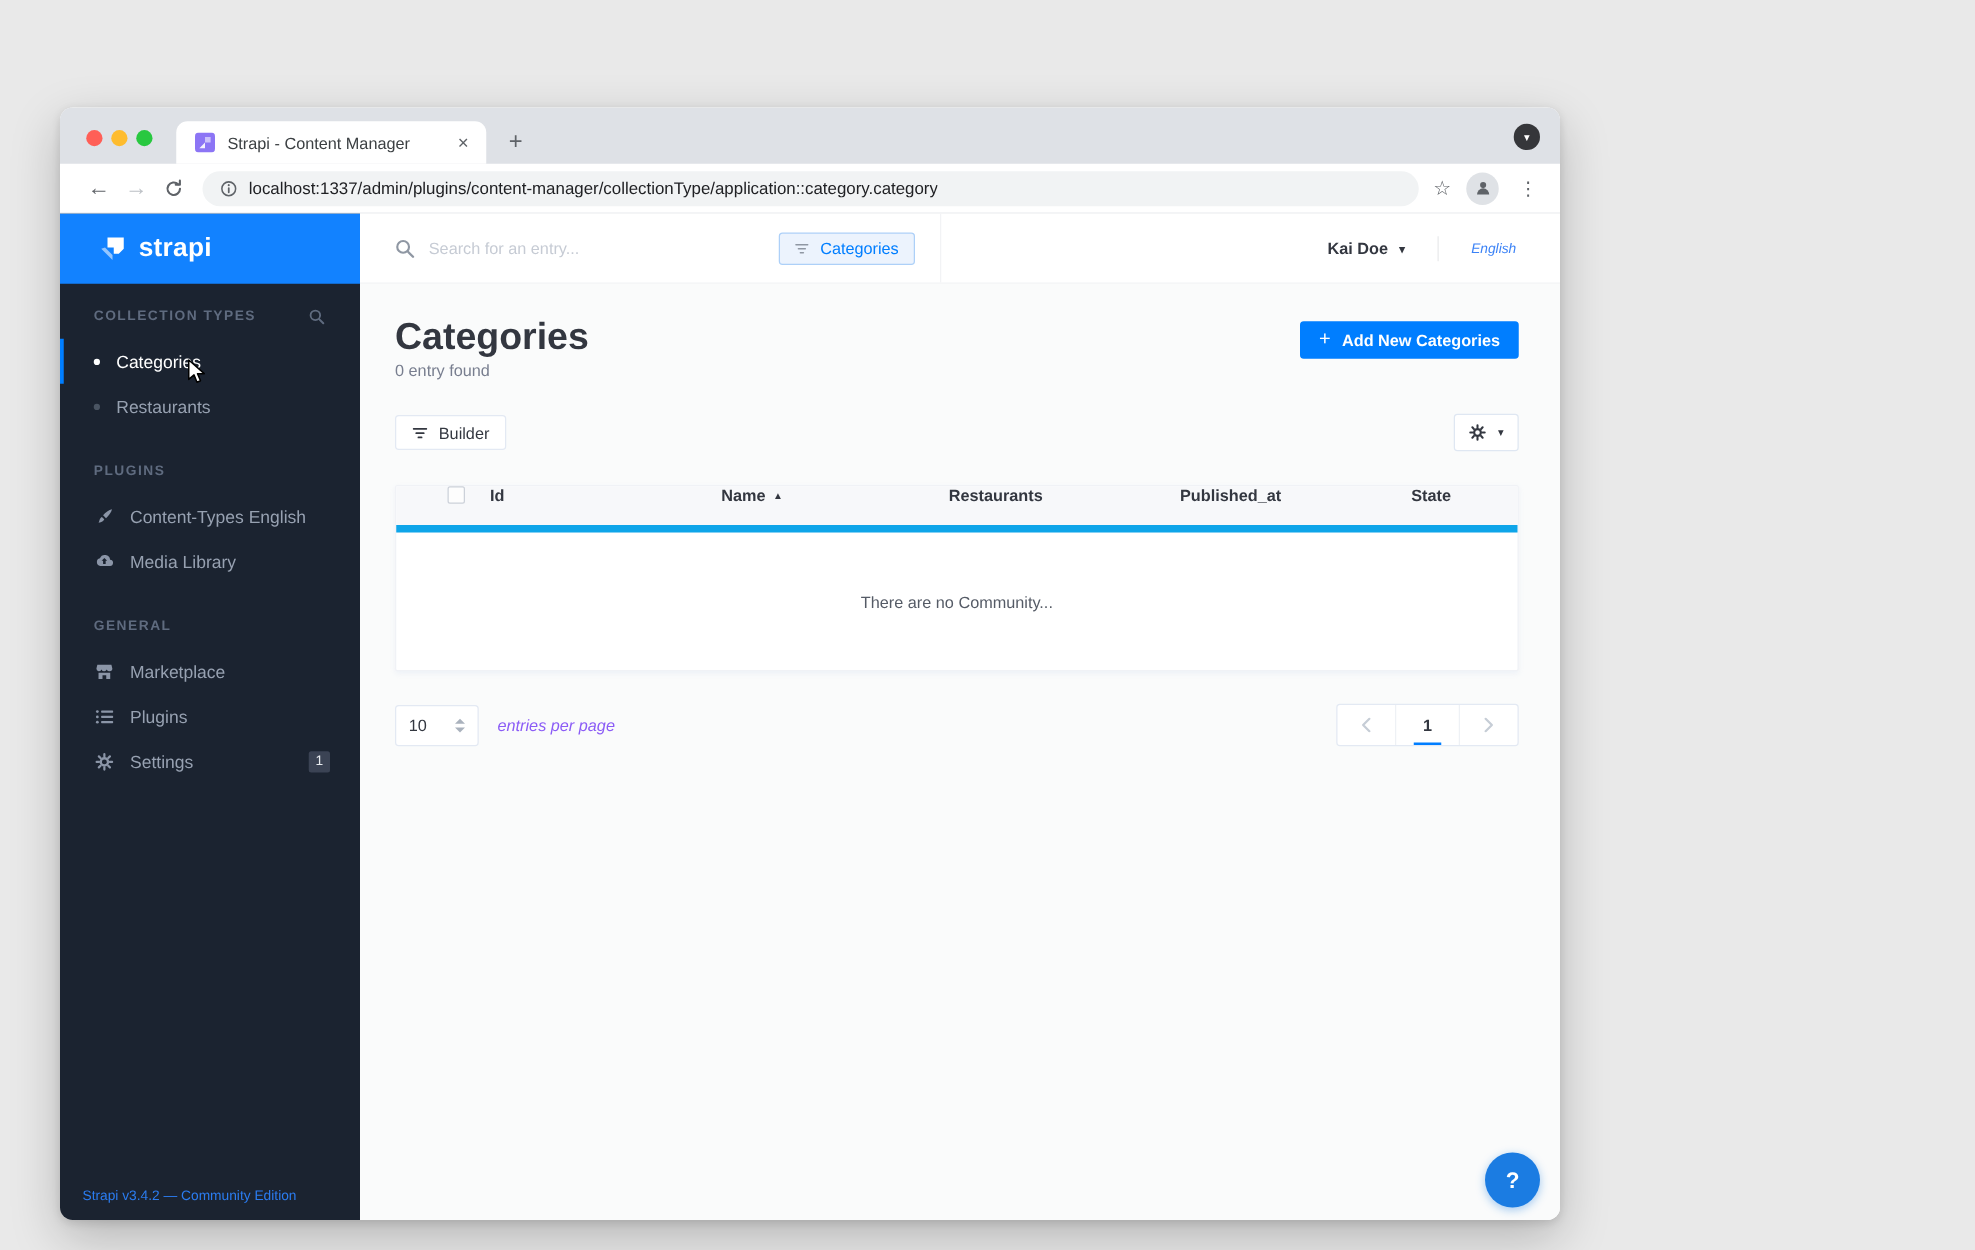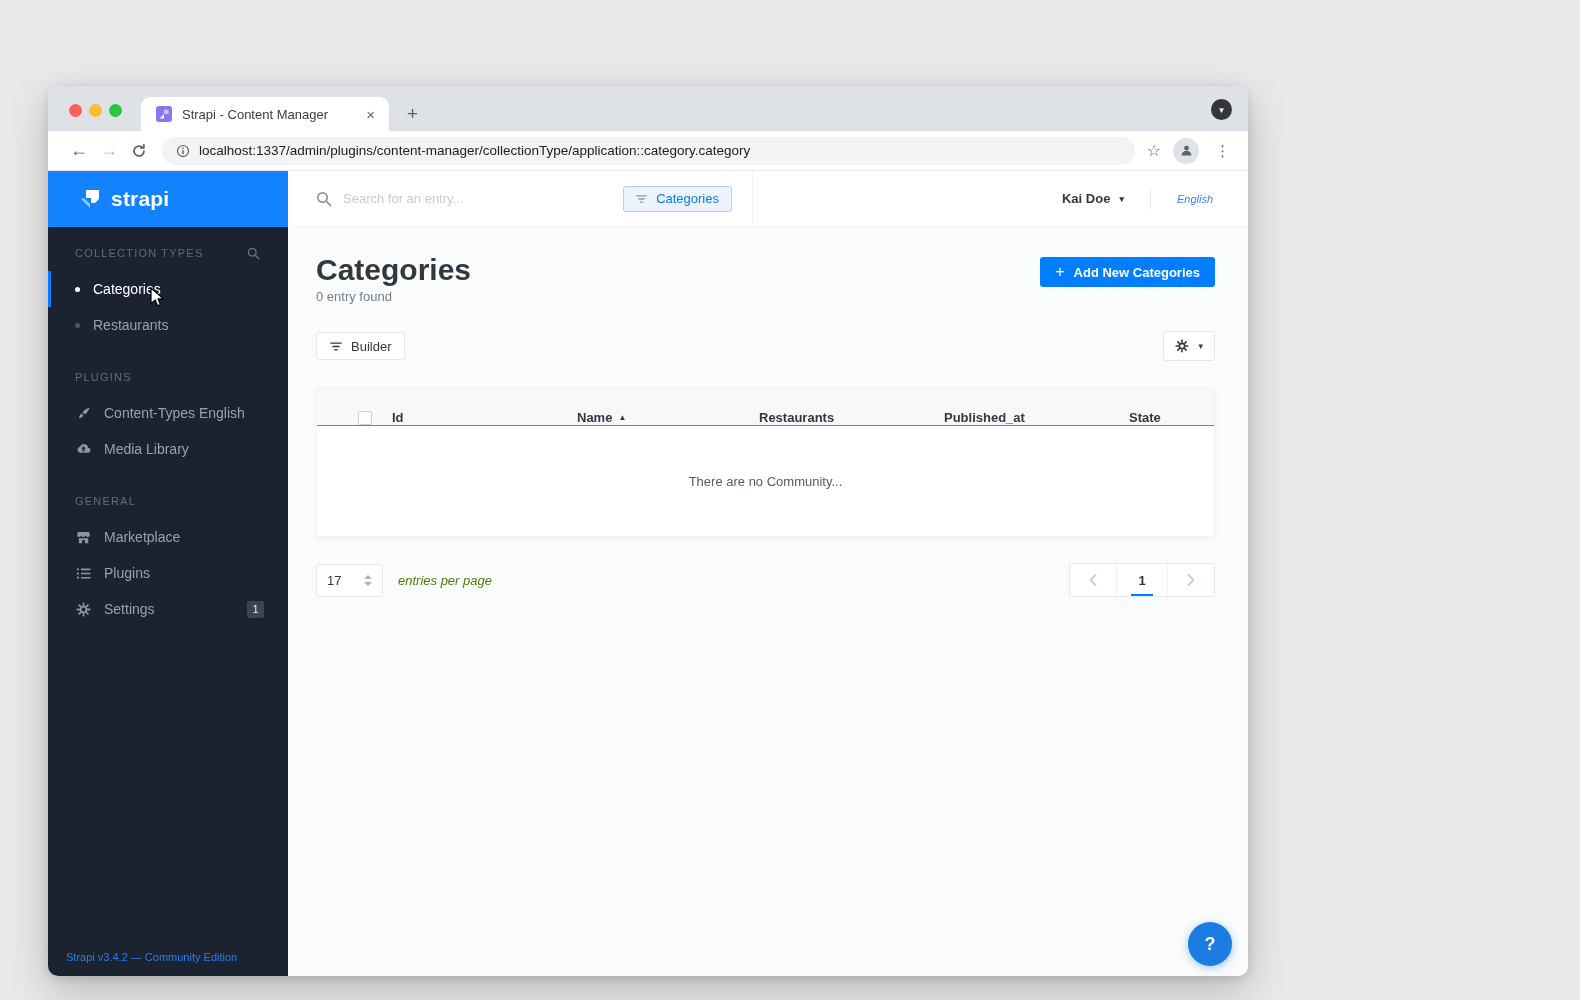--- a/index.html
+++ b/index.html
@@ -53,21 +53,21 @@
   .app { display:flex; height:805px; }
   .sidebar { width:240px; background:#1b2330; display:flex; flex-direction:column; flex:none; position:relative; }
   .logo {
     height:56px; background:#1282ff; display:flex; align-items:center; padding-left:32px; gap:9px; flex:none;
   }
   .logo-text { color:#fff; font-size:21px; font-weight:bold; letter-spacing:.2px; }
   .nav { flex:1; padding-top:18px; }
   .section-head {
     height:16px; display:flex; align-items:center; justify-content:space-between;
     padding:0 28px 0 27px; margin-bottom:10px;
-    font-size:11px; font-weight:normal; letter-spacing:1.2px; color:#5f6b7f;gap:12px;
+    font-size:11px; font-weight:bold; letter-spacing:1.2px; color:#5f6b7f;gap:12px;
   }
   .section-head.mt { margin-top:26px; }
   .nav-item {
     position:relative; height:36px; display:flex; align-items:center; padding-left:27px; gap:13px;
     font-size:14px; color:#97a1b1;
   }
   .nav-item .dot { width:5px; height:5px; border-radius:50%; background:#4a5462; flex:none; }
   .nav-item.active { color:#fff; }
   .nav-item.active .dot { background:#fff; }
   .nav-item.active::before {
@@ -117,39 +117,39 @@
   .gear-btn {
     height:30px; background:#fff; border:1px solid #dfe7f2; border-radius:3px; color:#333740;
     display:inline-flex; align-items:center; gap:9px; padding:0 11px;
   }
   .gear-btn .caret { font-size:9px; }
   
   .table-card {
     margin-top:27px; background:#fff; border:1px solid #f0f2f6; border-radius:2px;
     box-shadow:0 2px 4px rgba(227,233,245,.45);
   }
-  .thead { display:flex; align-items:flex-end; height:37px; background:#f7f8fa; border-bottom:1px solid #0ea5e9; }
+  .thead { display:flex; align-items:flex-start; height:37px; background:#f7f8fa; border-bottom:6px solid #0ea5e9; }
   .th { font-size:13px; font-weight:bold; color:#333740; display:flex; align-items:center; }
   .col-check { width:75px; padding-left:41px; }
   .col-id { width:185px; } .col-name { width:182px; } .col-rest { width:185px; } .col-pub { width:185px; } .col-state { flex:1; }
   .checkbox { width:14px; height:14px; border:1px solid #ccd1d9; border-radius:2px; background:#fdfdfd; }
   .sort-arrow { font-size:8px; margin-left:6px; color:#333740; }
   .tbody-empty { height:110px; display:flex; align-items:center; justify-content:center; font-size:13px; color:#555b66; }
   
   .footer-row { margin-top:26px; display:flex; justify-content:space-between; align-items:center; }
   .perpage { display:flex; align-items:center; }
   .perpage-select {
     width:67px; height:33px; background:#fff; border:1px solid #e3e9f3; border-radius:3px;
     display:flex; align-items:center; justify-content:space-between; padding:0 10px; font-size:13px; color:#333740;
   }
   .stepper { display:flex; flex-direction:column; gap:3px; }
   .stepper i { width:0; height:0; border-left:4px solid transparent; border-right:4px solid transparent; display:block; }
   .stepper .up { border-bottom:4px solid #aab2bd; }
   .stepper .down { border-top:4px solid #aab2bd; }
-  .perpage-label { margin-left:15px; font-size:13px; font-style:italic; color:#4d7c0f; }
+  .perpage-label { margin-left:15px; font-size:13px; font-style:italic; color:#8b5cf6; }
   .pagination { display:flex; align-items:stretch; height:34px; background:#fff; border:1px solid #e3e9f3; border-radius:3px; overflow:hidden; }
   .page-cell { display:flex; align-items:center; justify-content:center; color:#c6cdd6; }
   .page-prev, .page-next { width:46px; }
   .page-num { width:52px; position:relative; color:#333740; font-size:13px; font-weight:bold; border-left:1px solid #eef1f5; border-right:1px solid #eef1f5; }
   .page-num::after { content:""; position:absolute; bottom:0; left:50%; transform:translateX(-50%); width:22px; height:2px; background:#007eff; }
   .help-btn {
     position:absolute; right:16px; bottom:10px; width:44px; height:44px; border-radius:50%;
     background:#1b7ce2; color:#fff; border:none; font-size:18px; font-weight:bold;
     box-shadow:0 2px 8px rgba(27,124,226,.4); font-family:"Liberation Sans", sans-serif;
   }
@@ -376,21 +376,21 @@
             <div class="th col-rest">Restaurants</div>
             <div class="th col-pub">Published_at</div>
             <div class="th col-state">State</div>
           </div>
           <div class="tbody-empty">There are no Community...</div>
         </div>
 
         <div class="footer-row">
           <div class="perpage">
             <div class="perpage-select">
-              <span>17</span>
+              <span>10</span>
               <span class="stepper">
                   <i class="up"></i>
                   <i class="down"></i>
                 </span>
             </div>
             <span class="perpage-label">entries per page</span>
           </div>
           <div class="pagination">
             <span class="page-cell page-prev">
               <svg width="8" height="12" viewBox="0 0 8 12">

